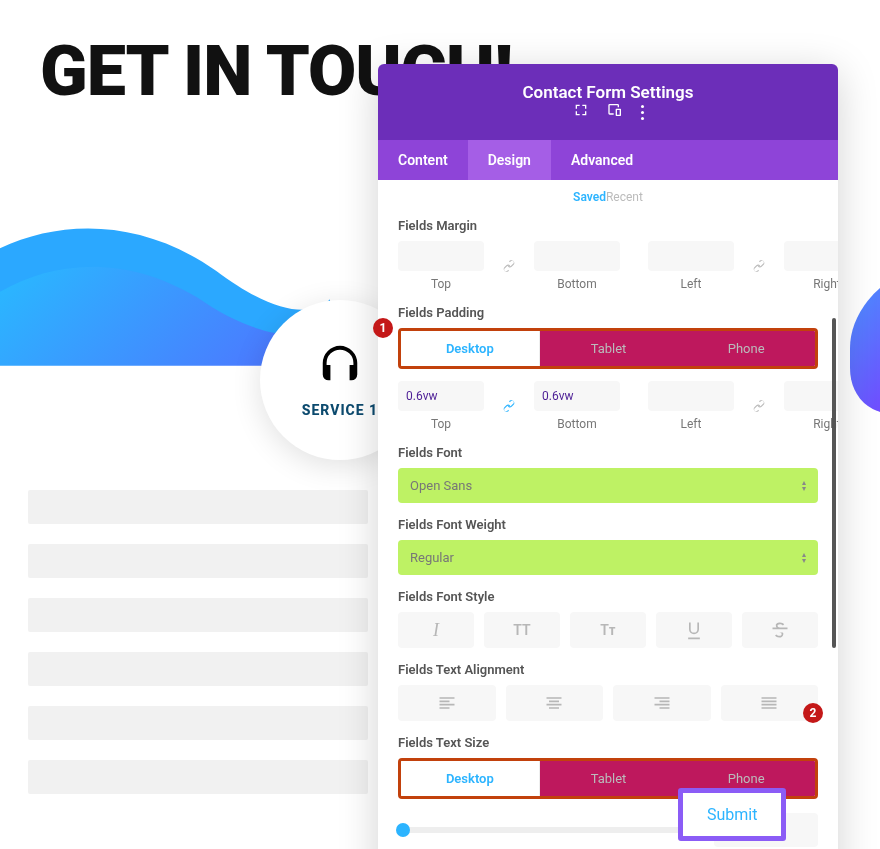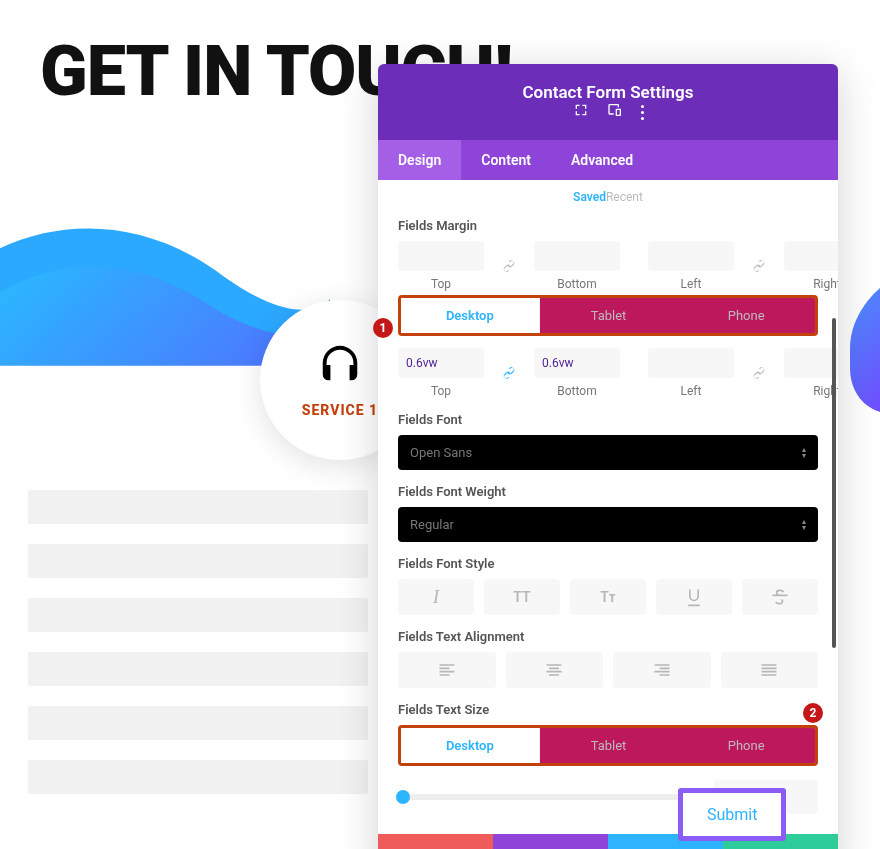--- a/index.html
+++ b/index.html
@@ -6,21 +6,21 @@
     body { width: 880px; height: 849px; background: #fff; position: relative; overflow: hidden; }
 
     
     .hero-title { position: absolute; top: 30px; left: 40px; font-size: 70px; font-weight: 900; letter-spacing: -1px; color: #111; }
     .wave { position: absolute; top: 200px; left: -50px; width: 380px; height: 170px; overflow: visible; }
     .wave svg { width: 100%; height: 100%; }
     .wave-right { position: absolute; top: 280px; right: -30px; width: 60px; height: 140px; background: linear-gradient(135deg,#4a90ff,#7a3cff); border-radius: 80px 0 0 80px; transform: skewY(-15deg); }
 
     .service-circle { position: absolute; top: 300px; left: 260px; width: 160px; height: 160px; border-radius: 50%; background: #fff; box-shadow: 0 6px 30px rgba(0,0,0,0.12); display: flex; flex-direction: column; align-items: center; justify-content: center; }
     .headphones-icon { width: 46px; height: 46px; margin-bottom: 14px; }
-    .service-label { font-size: 14px; font-weight: 800; letter-spacing: 1px; color: #c2410c; }
+    .service-label { font-size: 14px; font-weight: 800; letter-spacing: 1px; color: #0c4a6e; }
 
     .form-lines { position: absolute; left: 28px; top: 490px; width: 340px; }
     .form-line { height: 34px; background: #f1f1f1; margin-bottom: 20px; border-radius: 2px; }
 
     
     .modal { position: absolute; top: 64px; left: 378px; width: 460px; border-radius: 6px; overflow: hidden; box-shadow: 0 8px 40px rgba(0,0,0,0.18); background: #fff; }
     .modal-header { background: #6c2eb9; color: #fff; padding: 18px 20px; display: flex; align-items: center; justify-content: space-between; flex-direction: column; }
     .modal-title { font-size: 17px; font-weight: 600; }
     .header-icons { display: flex; gap: 18px; align-items: center; }
     .header-icons span svg { width: 16px; height: 16px; fill: #fff; }
@@ -46,21 +46,21 @@
     .link-icon { width: 18px; height: 30px; display: flex; align-items: center; justify-content: center; }
     .link-icon svg { width: 14px; height: 14px; fill: #bbb; }
     .link-icon.active svg { fill: #2cb4ff; }
     .vdiv { width: 1px; background: #e3e3e3; align-self: stretch; margin: 0 4px; }
 
     .device-tabs { display: flex; border: 3px solid #c2410c; border-radius: 4px; overflow: hidden; margin-top: 4px; }
     .device-tab { flex: 1; text-align: center; padding: 10px 0; font-size: 13px; color: #bbb; cursor: pointer; }
     .device-tab.active { color: #2cb4ff; border-right: 1px solid #eee; background: #fff; font-weight: 600; }
     .device-tab:not(.active) { background: #be185d; }
 
-    .select-box { background: #000000; border-radius: 4px; padding: 10px 12px; font-size: 13px; color: #777; display: flex; justify-content: space-between; align-items: center; text-align: right; }
+    .select-box { background: #bef264; border-radius: 4px; padding: 10px 12px; font-size: 13px; color: #777; display: flex; justify-content: space-between; align-items: center; text-align: right; }
     .select-box .caret { display:flex; flex-direction:column; }
     .select-box .caret::before { content:"▴"; font-size:8px; color:#888; line-height:6px;}
     .select-box .caret::after { content:"▾"; font-size:8px; color:#888; line-height:6px;}
 
     .btn-row { display: flex; gap: 10px; }
     .style-btn, .align-btn { flex: 1; height: 36px; background: #f7f7f7; border-radius: 4px; display: flex; align-items: center; justify-content: center; cursor: pointer; color: #b7b7b7; }
     .style-btn svg, .align-btn svg { width: 20px; height: 20px; fill: #b7b7b7; }
 
     .slider-row { display: flex; align-items: center; gap: 14px; margin-top: 14px; }
     .slider-track { flex: 1; position: relative; height: 6px; background: #eee; border-radius: 4px; }
@@ -135,22 +135,22 @@
           </svg></span>
       <span class="dots">
           <i></i>
           <i></i>
           <i></i>
         </span>
     </div>
   </div>
 
   <div class="tabs">
+    <div class="tab">Content</div>
     <div class="tab active">Design</div>
-    <div class="tab">Content</div>
     <div class="tab">Advanced</div>
   </div>
 
   <div class="modal-body">
     <div class="scroll-hint"></div>
 
     <div class="topbar">
       <span class="saved">Saved</span>
       <span>Recent</span>
     </div>
@@ -183,20 +183,21 @@
               <path d="M10 13a5 5 0 0 0 7 0l3-3a5 5 0 0 0-7-7l-1 1 1.5 1.5 1-1a3 3 0 1 1 4 4l-3 3a3 3 0 0 1-4 0l-1.5 1.5zM14 11a5 5 0 0 0-7 0l-3 3a5 5 0 0 0 7 7l1-1-1.5-1.5-1 1a3 3 0 1 1-4-4l3-3a3 3 0 0 1 4 0L14 11z"></path>
             </svg>
           </span>
         <div class="spacing-field">
             <input type="text" value="" style="">
             <span class="lbl">Right</span>
           </div>
       </div>
     </div>
 
+    <div class="section-label">Fields Padding</div>
     <div class="device-tabs">
       <div class="device-tab active">Desktop</div>
       <div class="device-tab">Tablet</div>
       <div class="device-tab">Phone</div>
     </div>
     <div class="spacing-row" style="margin-top:12px">
       <div class="spacing-pair">
         <div class="spacing-field">
             <input type="text" value="0.6vw" style="">
             <span class="lbl">Top</span>

